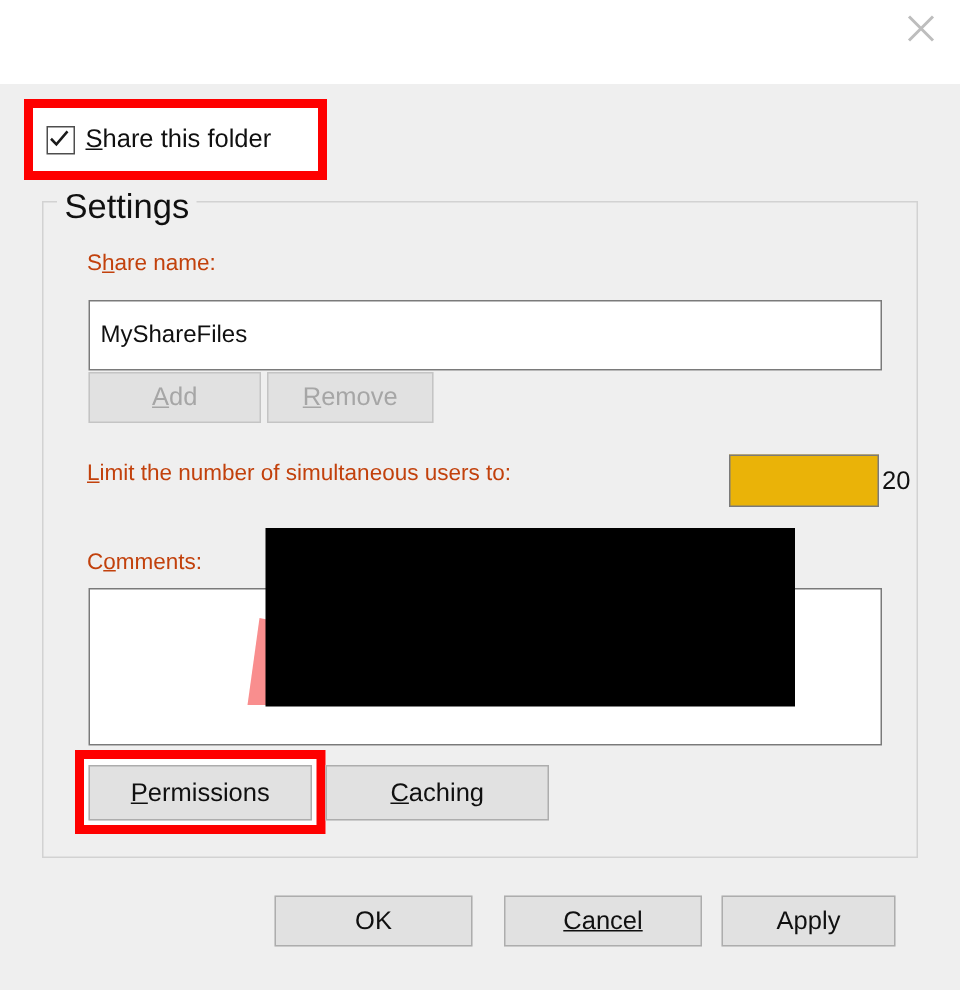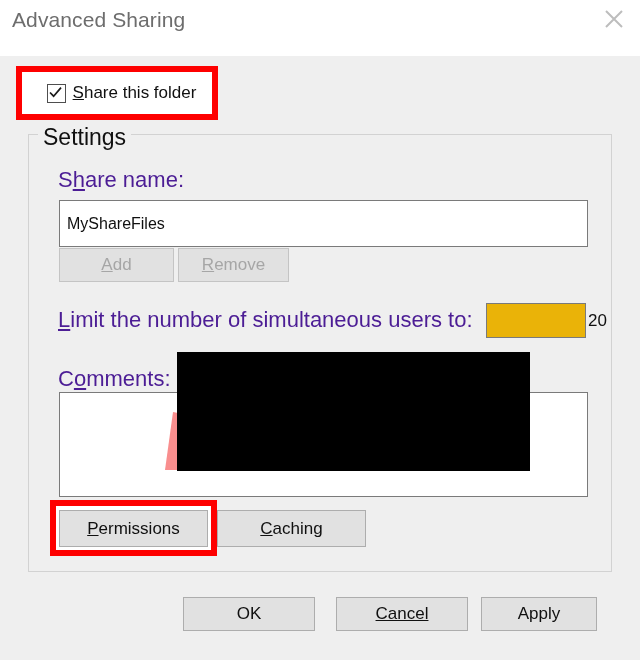--- a/index.html
+++ b/index.html
@@ -96,21 +96,20 @@
   }
   #share-row {
     position: absolute;
     left: 0; top: 0;
     width: 100%; height: 100%;
     display: flex;
     align-items: center;
     padding-left: 9px;
     box-sizing: border-box;
     cursor: default;
-    justify-content: center;
   }
   .cbx {
     width: 17px; height: 17px;
     border: 1px solid #4e4e4e;
     background: #ffffff;
     position: relative;
     flex: none;
   }
   .cbx svg { position: absolute; left: 1px; top: 1px; }
   #share-label {
@@ -133,22 +132,22 @@
     position: absolute;
     left: 38px; top: 124px;
     background: #efefef;
     padding: 0 5px;
     font-size: 23px;
     color: #101010;
   }
 
   .field-label {
     position: absolute;
-    font-size: 22px;
-    color: #4c1d95;
+    font-size: 15px;
+    color: #c2410c;
     white-space: nowrap;
   }
 
   
   #share-name-label { left: 58px; top: 167px; }
   #share-name-input {
     position: absolute;
     left: 59px; top: 200px;
     width: 529px; height: 47px;
     border: 1px solid #7a7a7a;
@@ -258,21 +257,20 @@
 
   
   #ok-button     { left: 183px; top: 597px; width: 132px; height: 34px; }
   #cancel-button { left: 336px; top: 597px; width: 132px; height: 34px; text-decoration: underline; }
   #apply-button  { left: 481px; top: 597px; width: 116px; height: 34px; }
 </style>
 </head>
 <body>
 
 <div id="titlebar">
-  <div id="window-title">Advanced Sharing</div>
 
 
   <div id="close-button">
     <svg width="24" height="24" viewBox="0 0 24 24" aria-hidden="true">
       <path d="M4 4 L20 20 M20 4 L4 20" stroke="#bdbdbd" stroke-width="2" fill="none"></path>
     </svg>
   </div>
 </div>
 
 <div id="share-highlight">

